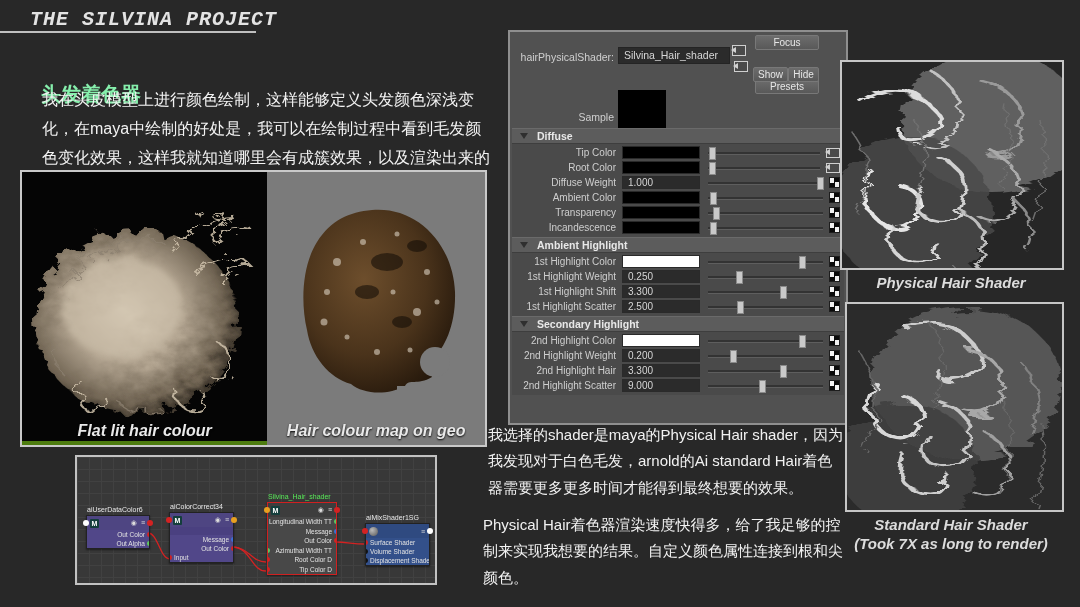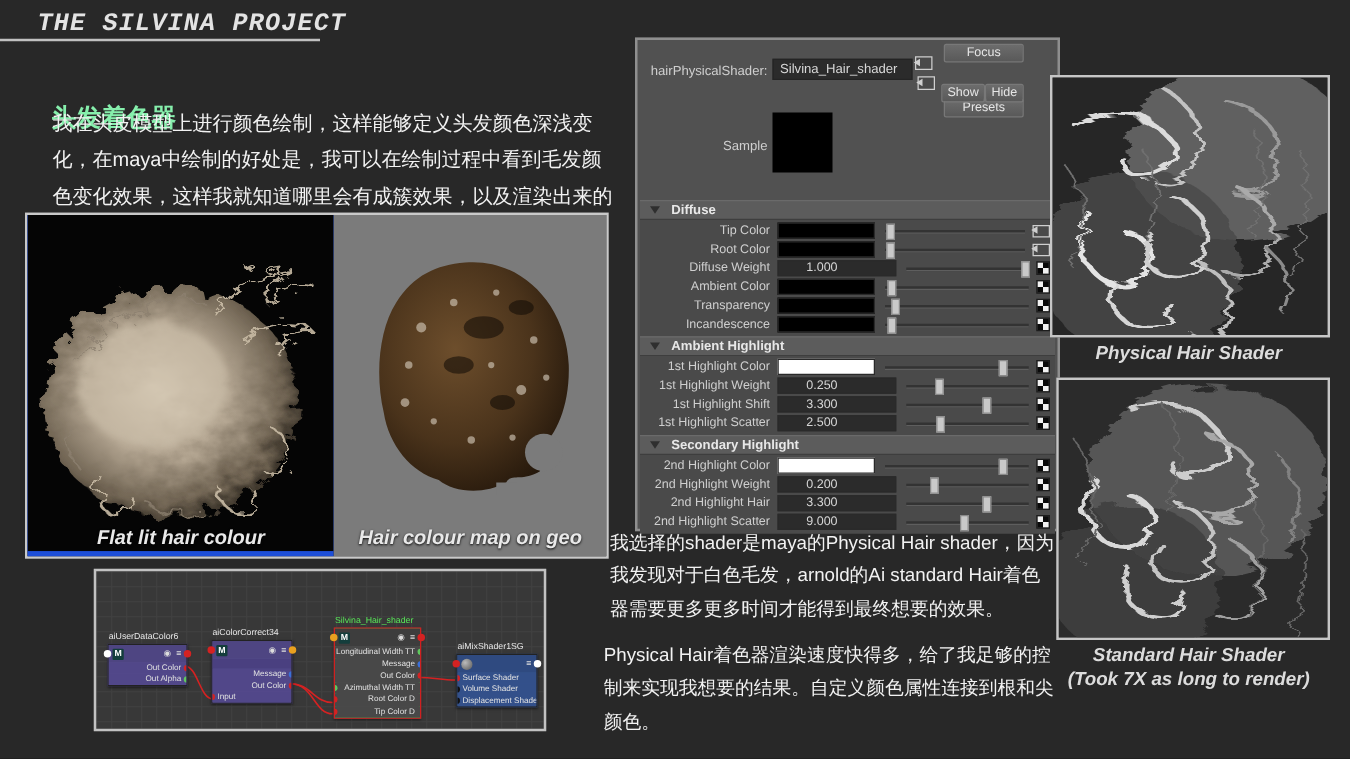--- a/index.html
+++ b/index.html
@@ -10,21 +10,21 @@
   .proj-title{position:absolute;left:30px;top:8px;font-size:20px;font-weight:bold;font-style:italic;
               letter-spacing:1px;color:#e3e3e3;font-family:Liberation Mono, monospace;}
   .proj-underline{position:absolute;left:0;top:31px;width:256px;height:2px;background:#c0c0c0;}
   .page-title{position:absolute;left:41px;top:40px;font-size:20px;font-weight:bold;color:#86efac;margin-top:41px;}
   .intro{position:absolute;left:42px;top:86px;width:448px;font-size:16px;line-height:1.8;color:#f2f2f2;}
 
   
   .fig-left{position:absolute;left:20px;top:170px;width:463px;height:273px;border:2px solid #c9c9c9;
             display:flex;background:#000;}
   .fig-half{position:relative;height:100%;overflow:hidden;}
-  .half-flat{width:53%;background:#1d4ed8;}
+  .half-flat{width:53%;background:#4d7c0f;}
   .half-geo{width:47%;background:#7b7b7b;}
   .fig-cap{position:absolute;bottom:5px;left:0;right:0;text-align:center;font-size:16px;
            font-weight:bold;font-style:italic;color:#e9e9e9;text-shadow:0 1px 2px #000;}
 
   
   .node-editor{position:absolute;left:75px;top:455px;width:358px;height:126px;border:2px solid #c2c2c2;
                background:#383838;
                background-image:linear-gradient(#414141 1px,transparent 1px),
                                 linear-gradient(90deg,#414141 1px,transparent 1px);
                background-size:12px 12px;}
@@ -56,30 +56,30 @@
       border:2px solid #8f8f8f;box-sizing:border-box;font-size:10px;}
   .ae-btn{position:absolute;background:linear-gradient(#6c6c6c,#595959);border:1px solid #787878;
           color:#e6e6e6;font-size:10px;text-align:center;line-height:13px;border-radius:2px;}
   .ae-label{position:absolute;color:#cfcfcf;font-size:10.5px;text-align:right;}
   .ae-field{position:absolute;background:#2b2b2b;border:1px solid #242424;color:#d8d8d8;
             font-size:10.5px;line-height:15px;padding:0 5px;}
   .io-icon{position:absolute;width:12px;height:9px;border:1px solid #cfcfcf;background:#4a4a4a;}
   .io-icon::before{content:"";position:absolute;left:-5px;top:1px;border:3px solid transparent;
                    border-right:5px solid #cfcfcf;}
   .sample-sw{position:absolute;background:#000;}
-  .ae-sections{position:absolute;left:2px;right:2px;top:128px;}
+  .ae-sections{position:absolute;left:2px;right:2px;top:96px;}
   .sec-header{height:14px;background:#5c5c5c;border-top:1px solid #6a6a6a;border-bottom:1px solid #3e3e3e;
               display:flex;align-items:center;font-weight:bold;color:#e8e8e8;font-size:10.5px;}
   .tri{width:0;height:0;border-left:4px solid transparent;border-right:4px solid transparent;
        border-top:6px solid #2f2f2f;margin:0 9px 0 8px;}
   .sec-body{background:#4a4a4a;padding:1px 0 2px 0;}
   .ae-row{height:15px;display:flex;align-items:center;position:relative;}
   .row-label{width:104px;text-align:right;color:#cfcfcf;padding-right:6px;font-size:10px;flex:0 0 auto;}
   .row-ctrl{width:76px;height:11px;flex:0 0 auto;position:relative;border:1px solid #2a2a2a;}
-  .row-ctrl.valfield{background:#2b2b2b;color:#d6d6d6;font-size:10px;line-height:11px;padding-left:22px;
+  .row-ctrl.valfield{background:#2b2b2b;color:#d6d6d6;font-size:10px;line-height:11px;padding-left:5px;
                      width:71px;}
   .slider{position:relative;height:11px;flex:1 1 auto;margin:0 6px 0 8px;}
   .slider::before{content:"";position:absolute;left:0;right:0;top:5px;height:2px;background:#333;
                   border-bottom:1px solid #5e5e5e;}
   .handle{position:absolute;top:0;width:5px;height:11px;background:#c9c9c9;border:1px solid #8a8a8a;}
   .row-icon{flex:0 0 auto;margin-right:4px;}
   .row-icon.checker{width:9px;height:9px;border:1px solid #1d1d1d;
         background:conic-gradient(#0a0a0a 0 25%,#f2f2f2 0 50%,#0a0a0a 0 75%,#f2f2f2 0);}
   .row-icon.input-arrow{width:12px;height:8px;border:1px solid #cfcfcf;background:#4a4a4a;position:relative;}
   .row-icon.input-arrow::before{content:"";position:absolute;left:-5px;top:0px;

